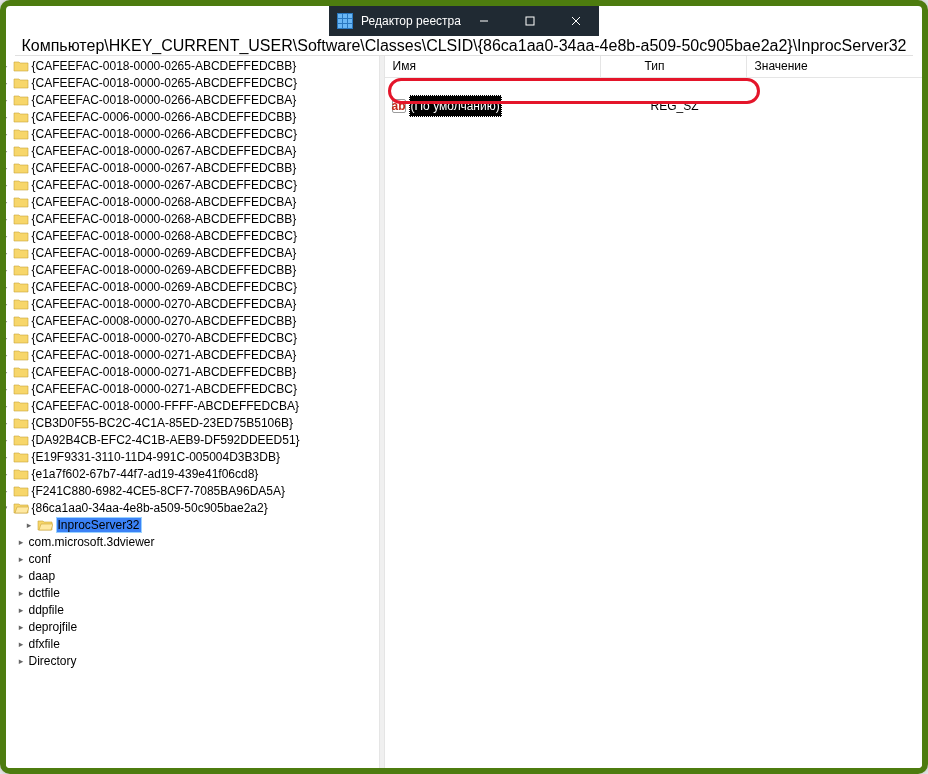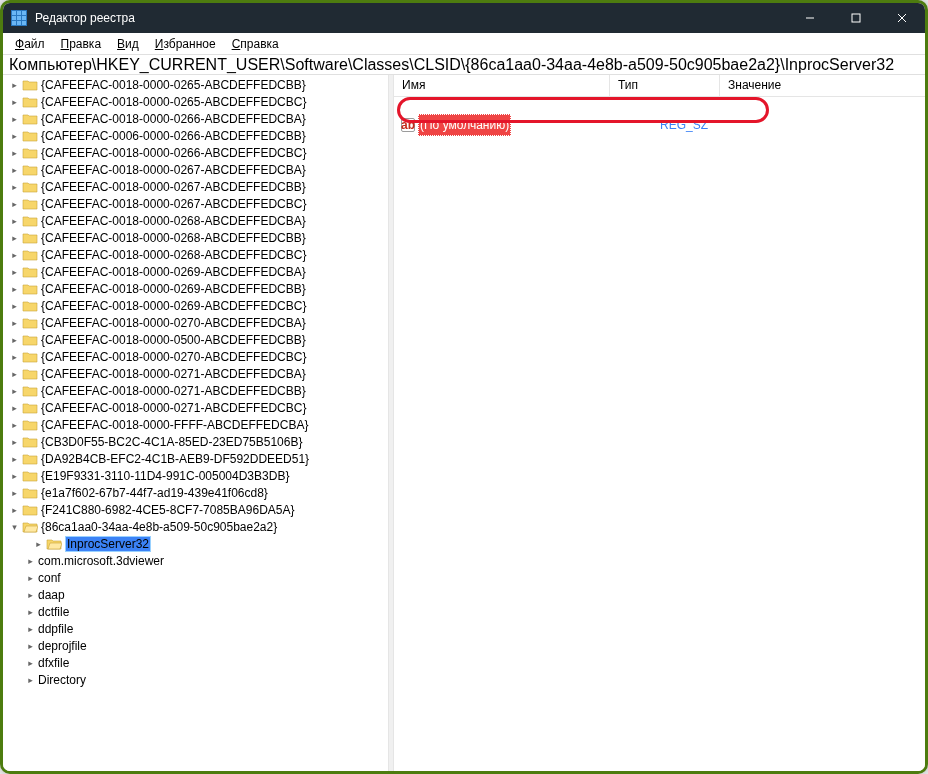--- a/index.html
+++ b/index.html
@@ -1,18 +1,18 @@
 <!DOCTYPE html>
 <html><head>
 <meta charset="utf-8">
 <style>
   * { margin: 0; padding: 0; box-sizing: border-box; font-family: "Segoe UI", Tahoma, sans-serif; font-size: 12px; }
   body { width: 928px; height: 774px; background: #f0f0f0; overflow: hidden; }
 
-  .window { width: 928px; height: 774px; background: #fff; border: 3px solid #4d7c0f; border-radius: 10px; overflow: hidden; display: flex; flex-direction: column; box-shadow: 0 0 8px rgba(0,0,0,0.3);}
+  .window { width: 928px; height: 774px; background: #fff; border: 6px solid #4d7c0f; border-radius: 10px; overflow: hidden; display: flex; flex-direction: column; box-shadow: 0 0 8px rgba(0,0,0,0.3); align-items: center;}
   .titlebar { height: 30px; background: #202a33; color: #fff; display: flex; align-items: center; }
   .titlebar .tb-icon { margin-left: 8px; width: 16px; height: 16px; display:inline-flex; align-items:center; justify-content:center;}
   .titlebar .tb-title { margin-left: 8px; font-size: 12px; }
   .titlebar .tb-spacer { flex: 1; }
   .titlebar .tb-btn { width: 46px; height: 30px; display: flex; align-items: center; justify-content: center; color: #fff; }
   .titlebar .tb-btn svg { stroke: #fff; }
 
   .menubar { height: 22px; background: #fff; display: flex; align-items: center; border-bottom: 1px solid #e0e0e0; padding-left: 4px;}
   .menubar .menu-item { padding: 2px 8px; color: #000; }
   .menubar .menu-item .ul { text-decoration: underline; }
@@ -35,30 +35,30 @@
 
   .tree::-webkit-scrollbar, .list::-webkit-scrollbar { height: 16px; width:16px;}
   .tree::-webkit-scrollbar-track, .list::-webkit-scrollbar-track { background: #f0f0f0; }
   .tree::-webkit-scrollbar-thumb, .list::-webkit-scrollbar-thumb { background: #c1c1c1; border: 2px solid #f0f0f0;}
   
   .list { flex: 1; overflow: auto; position:relative; }
   .list .list-inner { min-width: 550px; }
   .list-header { display: flex; height: 22px; background: #fff; border-bottom: 1px solid #e5e5e5; position:sticky; top:0;}
   .list-header .col { padding: 3px 8px 0 8px; color:#000; font-size:12px; border-right: 1px solid #e5e5e5;}
   .col-name { width: 216px; }
-  .col-type { width: 110px; }
+  .col-type { width: 110px; margin-left: 36px; }
   .col-data { flex: 1; min-width:140px;}
 
   .list-row { display: flex; align-items: center; height: 17px; }
   .list-row .cell { padding: 0 1px 0 6px; font-size:12px;margin-top:39px;}
   .list-row .cell.name { width: 260px; display:flex; align-items:center;}
-  .list-row .cell.type { width: 110px; color:#3b82f6;}
+  .list-row .cell.type { width: 110px; color:#000000;}
   .list-row .cell.data { flex:1; color:#000;}
   .list-row .value-icon { width:16px; height:16px; margin-right:2px; display:inline-flex; align-items:center; justify-content:center;}
-  .list-row .value-text { background:#ef4444; color:#fff; padding:4px 2px;}
+  .list-row .value-text { background:#000000; color:#fff; padding:4px 2px;}
   .list-row .value-text.focus { outline:1px dotted #fff; outline-offset:-1px;}
 
   .highlight-box { position:absolute; border:3px solid #e4152a; border-radius:16px; pointer-events:none; }
   .highlight-box.outer { top:22px; left:3px; width:372px; height:26px; }
   
   .folder-svg { fill:#f7d66a; stroke:#caa43b; stroke-width:0.6;}
   .folder-open-svg { fill:#ffe9a3; stroke:#caa43b; stroke-width:0.6;}
   
   .regicon-box { width:14px; height:14px; background:#fff; border:1px solid #9c9c9c; display:flex; align-items:center; justify-content:center; font-size:8px; font-weight:bold; color:#d13438; border-radius:2px;}
   .regicon-box .ab { color:#c42b1c; }
@@ -98,27 +98,20 @@
         </svg>
       </div>
     <div class="tb-btn">
         <svg width="10" height="10">
           <line x1="1" y1="1" x2="9" y2="9" stroke-width="1"></line>
           <line x1="9" y1="1" x2="1" y2="9" stroke-width="1"></line>
         </svg>
       </div>
   </div>
 
-  <div class="menubar" id="menubar">
-      <div class="menu-item"><span class="ul">Ф</span>айл</div>
-      <div class="menu-item"><span class="ul">П</span>равка</div>
-      <div class="menu-item"><span class="ul">В</span>ид</div>
-      <div class="menu-item"><span class="ul">И</span>збранное</div>
-      <div class="menu-item"><span class="ul">С</span>правка</div>
-    </div>
 
   <div class="addressbar">
     <span>Компьютер\HKEY_CURRENT_USER\Software\Classes\CLSID\{86ca1aa0-34aa-4e8b-a509-50c905bae2a2}\InprocServer32</span>
   </div>
 
   <div class="content">
     <div class="tree">
       <div class="tree-inner" id="tree-inner">
           <div class="tree-row">
             <span class="toggle">▸</span>
@@ -223,21 +216,21 @@
             <span class="folder-icon"><svg width="16" height="14" viewBox="0 0 16 14">
                 <path class="folder-svg" d="M1 3 L1 12 L15 12 L15 4 L7 4 L6 3 Z"></path>
               </svg></span>
             <span class="label">{CAFEEFAC-0018-0000-0270-ABCDEFFEDCBA}</span>
           </div>
           <div class="tree-row">
             <span class="toggle">▸</span>
             <span class="folder-icon"><svg width="16" height="14" viewBox="0 0 16 14">
                 <path class="folder-svg" d="M1 3 L1 12 L15 12 L15 4 L7 4 L6 3 Z"></path>
               </svg></span>
-            <span class="label">{CAFEEFAC-0018-0000-0500-ABCDEFFEDCBB}</span>
+            <span class="label">{CAFEEFAC-0008-0000-0270-ABCDEFFEDCBB}</span>
           </div>
           <div class="tree-row">
             <span class="toggle">▸</span>
             <span class="folder-icon"><svg width="16" height="14" viewBox="0 0 16 14">
                 <path class="folder-svg" d="M1 3 L1 12 L15 12 L15 4 L7 4 L6 3 Z"></path>
               </svg></span>
             <span class="label">{CAFEEFAC-0018-0000-0270-ABCDEFFEDCBC}</span>
           </div>
           <div class="tree-row">
             <span class="toggle">▸</span>

